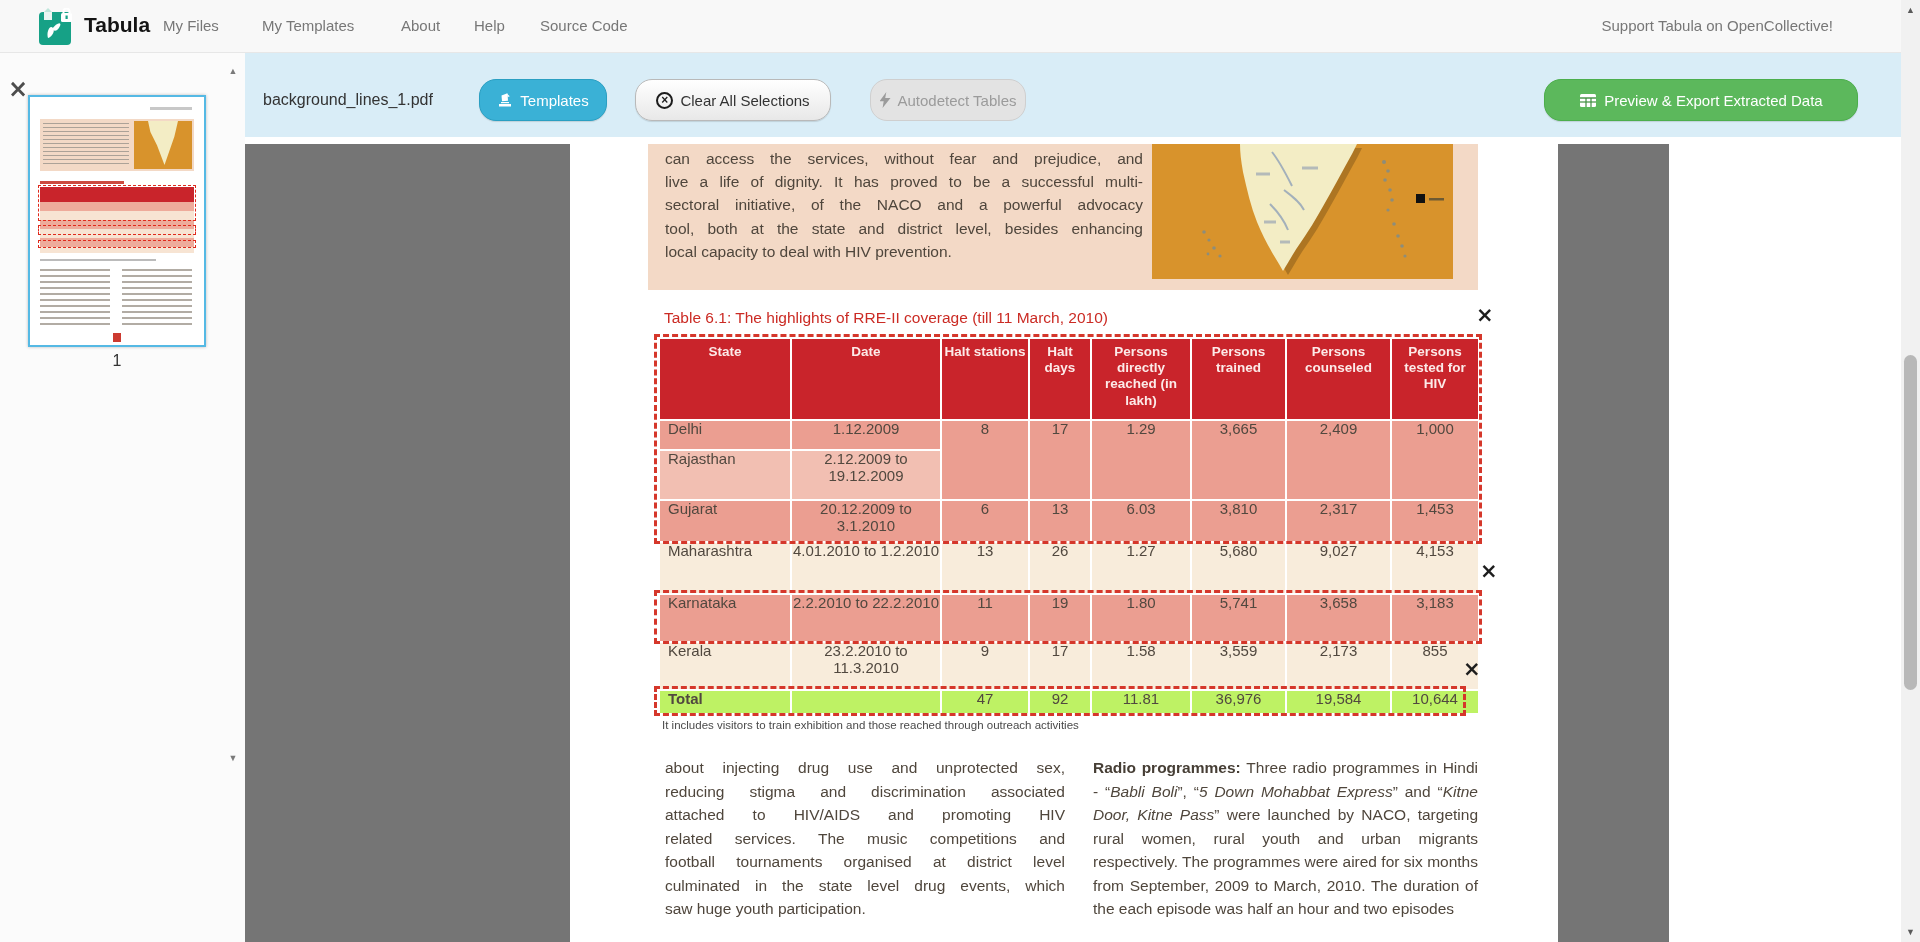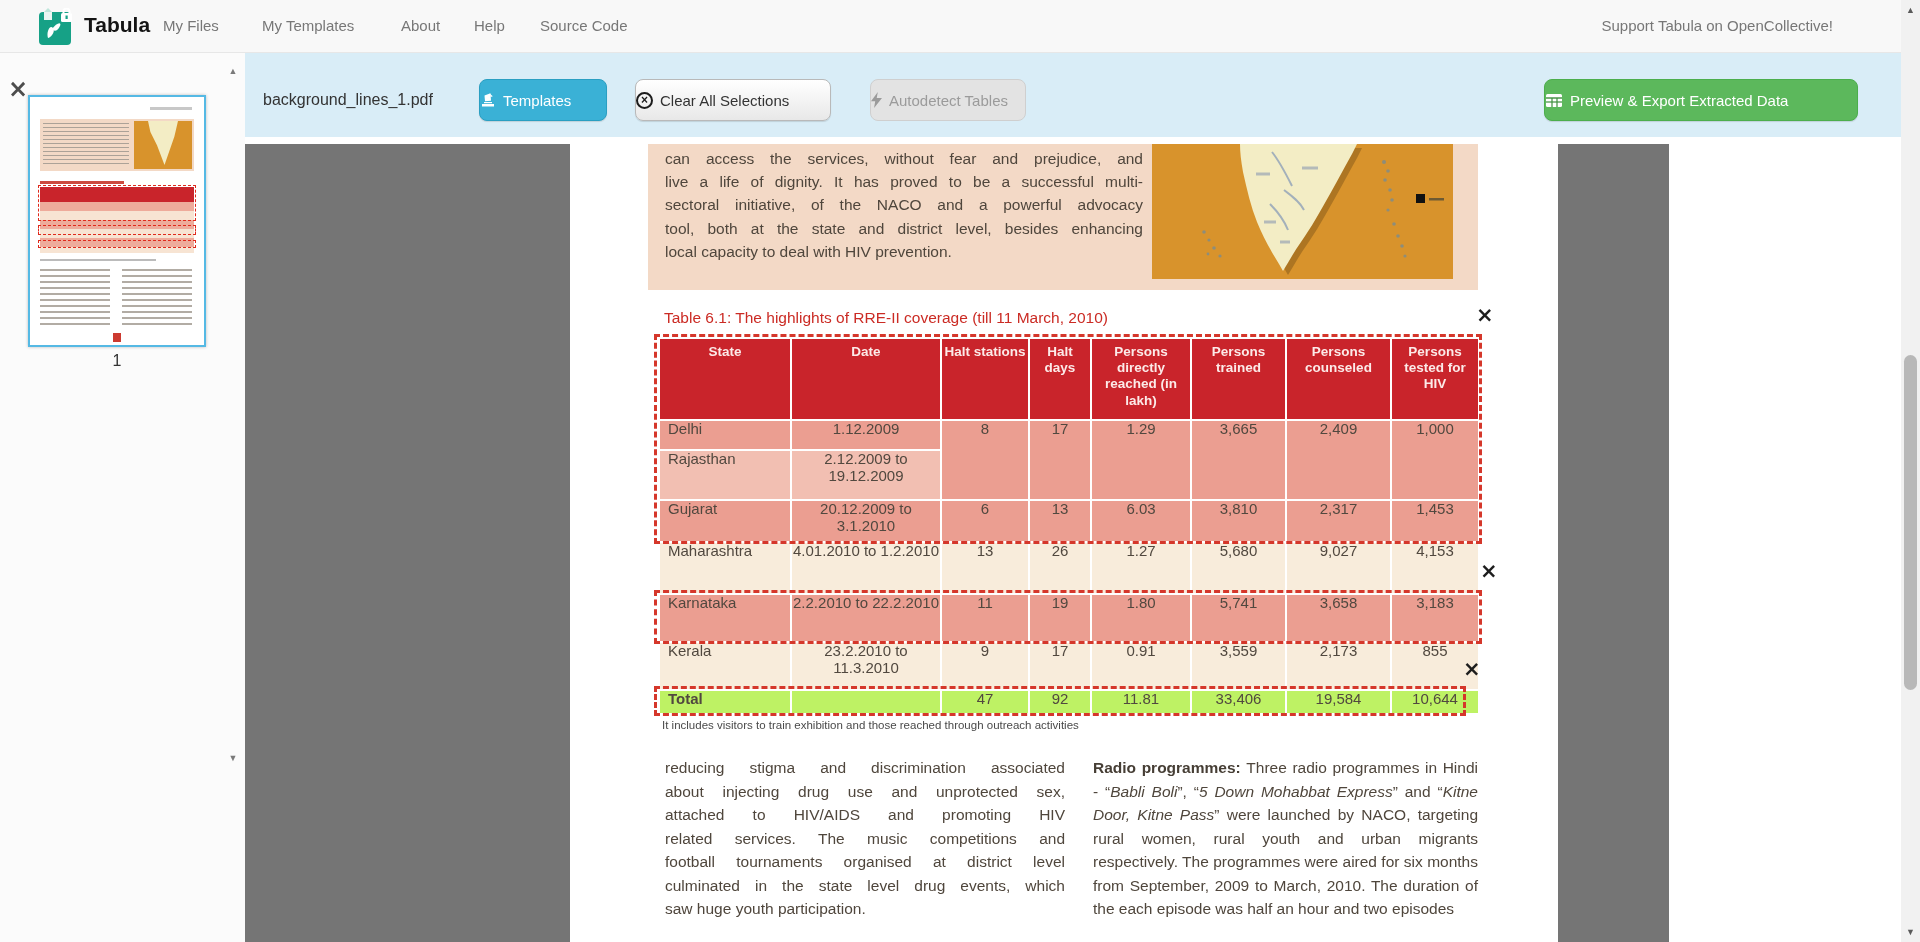--- a/index.html
+++ b/index.html
@@ -46,22 +46,22 @@
   .thumb-num { position:absolute; left:28px; top:299px; width:178px; text-align:center;
                font-size:16px; color:#333; }
   .side-scroll-up, .side-scroll-dn { position:absolute; left:224px; width:18px; text-align:center;
                font-size:9px; color:#7a7a7a; cursor:pointer; }
   .side-scroll-up { top:13px; } .side-scroll-dn { top:700px; }
 
   
   .toolbar { position:absolute; left:245px; top:53px; width:1656px; height:84px; background:#d9edf7; }
   .filename { position:absolute; left:18px; top:26px; height:42px; line-height:42px;
               font-size:16px; color:#333; }
-  .btn { position:absolute; top:26px; height:42px; border-radius:8px; font-size:15px;
-         display:flex; align-items:center; justify-content:flex-start; gap:7px; cursor:pointer;
+  .btn { position:absolute; top:26px; height:42px; border-radius:17px; font-size:15px;
+         display:flex; align-items:center; justify-content:center; gap:7px; cursor:pointer;
          box-shadow:0 1px 1px rgba(0,0,0,.12); }
   .btn-templates { left:234px; width:128px; background:#3ab1d6; border:1px solid #2a9fc2; color:#fff; }
   .btn-clear { left:390px; width:196px; background:linear-gradient(#ffffff,#e8e8e8);
                border:1px solid #b9b9b9; color:#333; }
   .btn-auto { left:625px; width:156px; background:#e3e3e3; border:1px solid #cfcfcf; color:#9b9b9b;
               cursor:default; box-shadow:none; }
   .btn-export { left:1299px; width:314px; background:#5cb85c; border:1px solid #4cae4c; color:#fff; }
   .circle-x { width:17px; height:17px; border:2px solid #1c1c1c; border-radius:50%;
               color:#1c1c1c; font-weight:bold; font-size:12px; line-height:13px; text-align:center; }
   .bolt { width:11px; height:16px; background:#9b9b9b;
@@ -311,50 +311,50 @@
         <td>1.80</td>
         <td>5,741</td>
         <td>3,658</td>
         <td>3,183</td>
       </tr>
       <tr style="height:48px" class="cream">
         <td class="state">Kerala</td>
         <td>23.2.2010 to 11.3.2010</td>
         <td>9</td>
         <td>17</td>
-        <td>0.91</td>
+        <td>1.58</td>
         <td>3,559</td>
         <td>2,173</td>
         <td>855</td>
       </tr>
       <tr style="height:24px" class="totalrow">
         <td class="state total-label">Total</td>
         <td></td>
         <td>47</td>
         <td>92</td>
         <td>11.81</td>
-        <td>33,406</td>
+        <td>36,976</td>
         <td>19,584</td>
         <td>10,644</td>
       </tr>
     </tbody>
       </table>
 
     <div class="sel sel1"></div>
     <div class="sel sel2"></div>
     <div class="sel sel3"></div>
     <span class="sel-x selx1">×</span>
     <span class="sel-x selx2">×</span>
     <span class="sel-x selx3">×</span>
 
     <div class="footnote">It includes visitors to train exhibition and those reached through outreach activities</div>
 
     <div class="col-left">
+      <div>about injecting drug use and unprotected sex,</div>
       <div>reducing stigma and discrimination associated</div>
-      <div>about injecting drug use and unprotected sex,</div>
       <div>attached to HIV/AIDS and promoting HIV</div>
       <div>related services. The music competitions and</div>
       <div>football tournaments organised at district level</div>
       <div>culminated in the state level drug events, which</div>
       <div class="last">saw huge youth participation.</div>
     </div>
 
     <div class="col-right"><span class="b">Radio programmes: </span><span>Three radio programmes in Hindi - “</span><span class="i">Babli Boli</span><span>”, “</span><span class="i">5 Down Mohabbat Express</span><span>” and “</span><span class="i">Kitne Door, Kitne Pass</span><span>” were launched by NACO, targeting rural women, rural youth and urban migrants respectively. The programmes were aired for six months from September, 2009 to March, 2010. The duration of the each episode was half an hour and two episodes</span></div>
   </div>
 </div>

